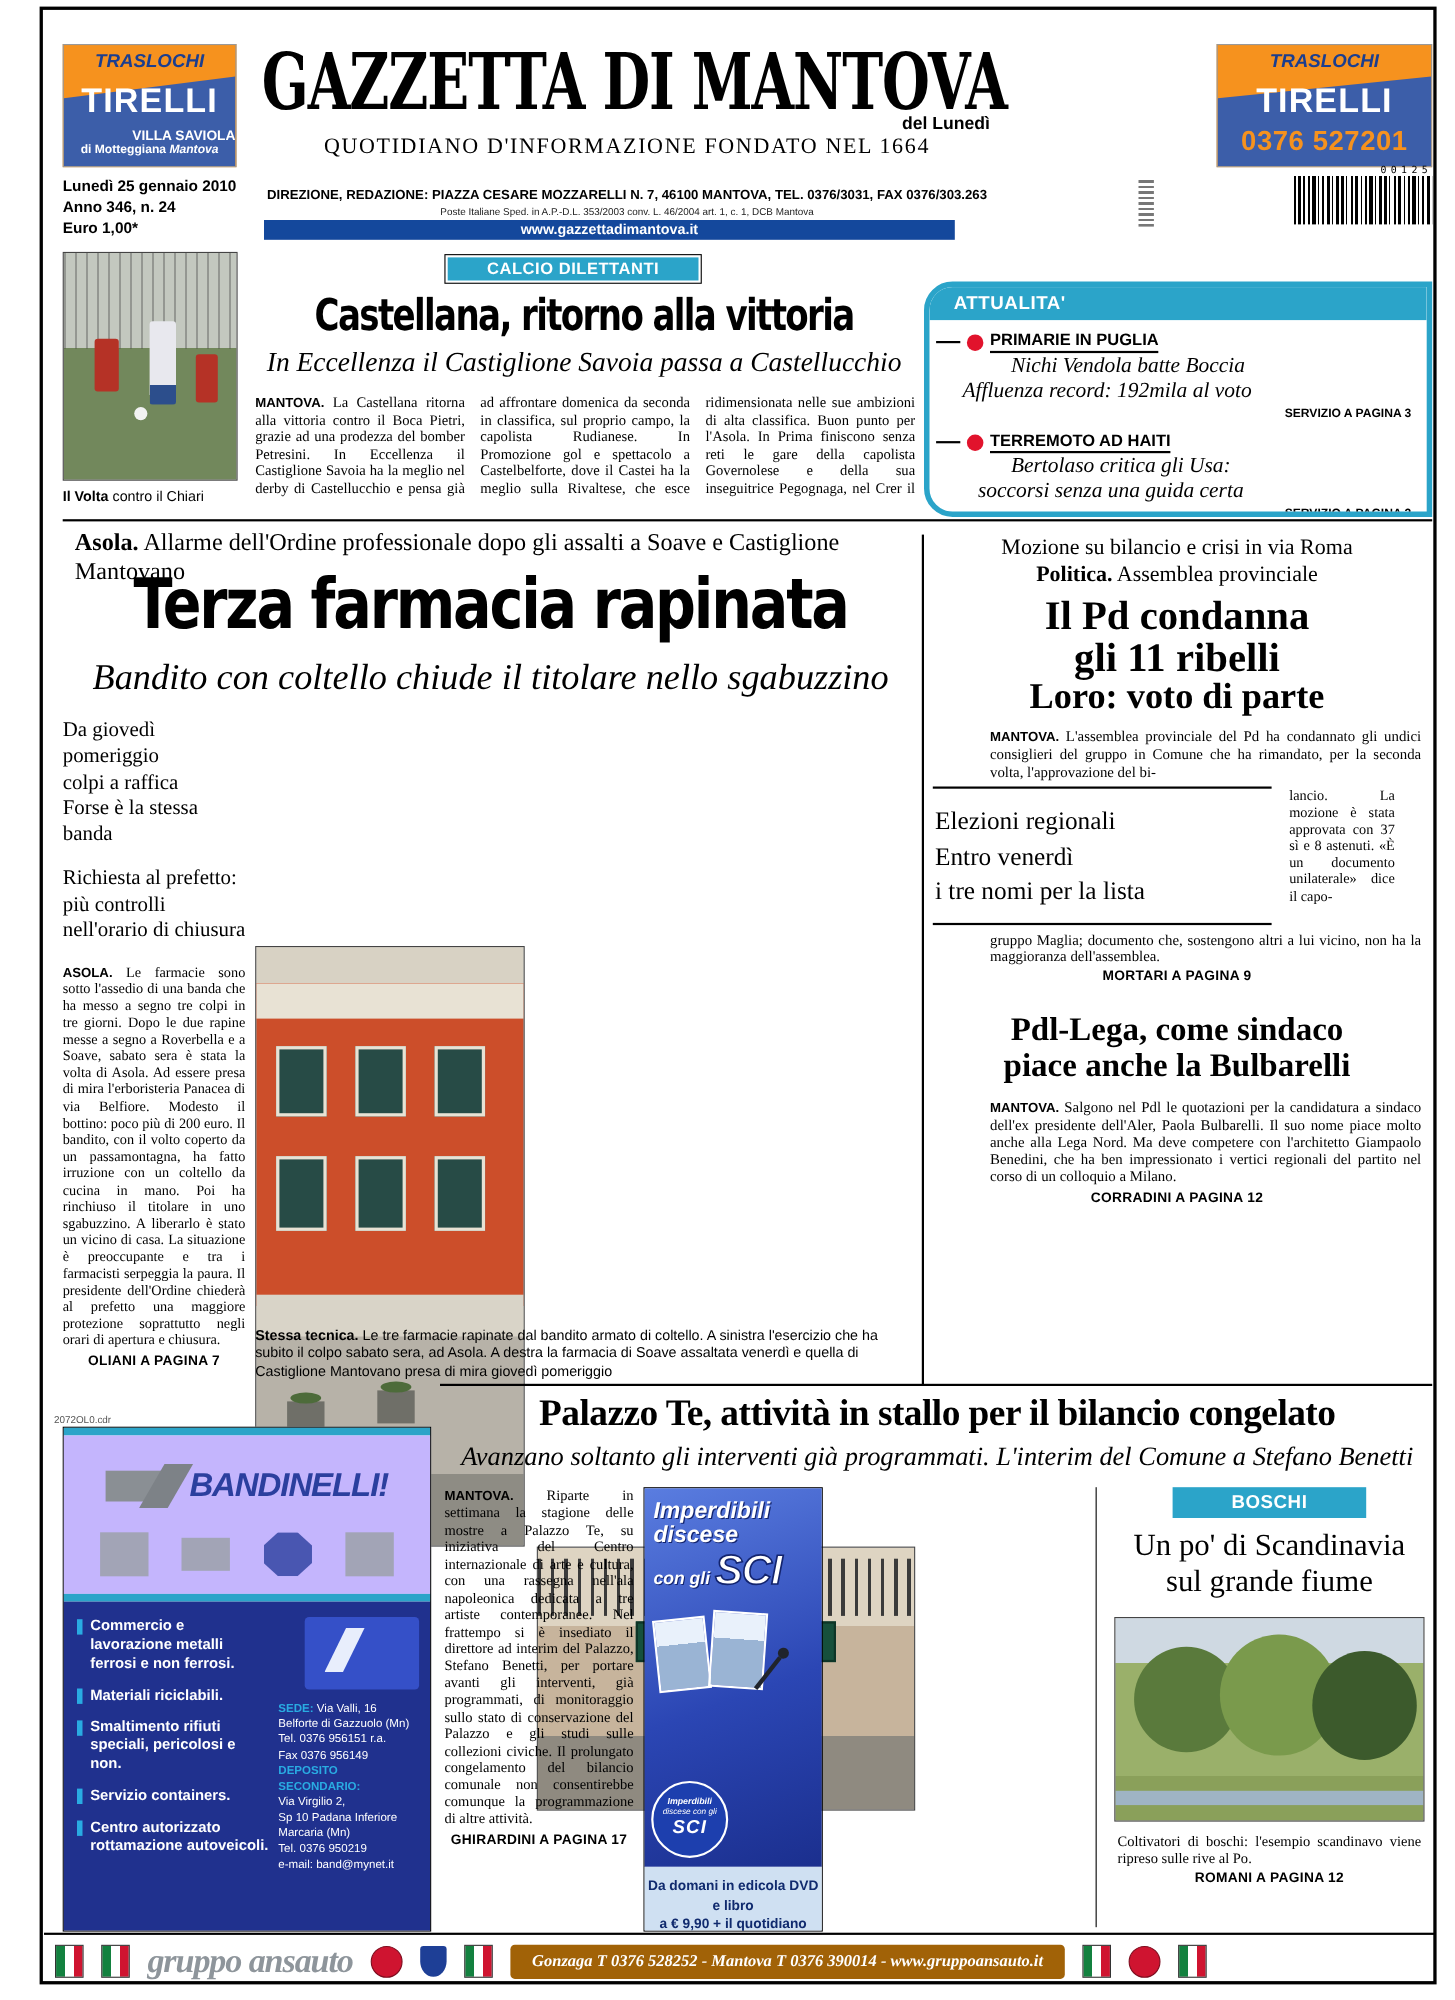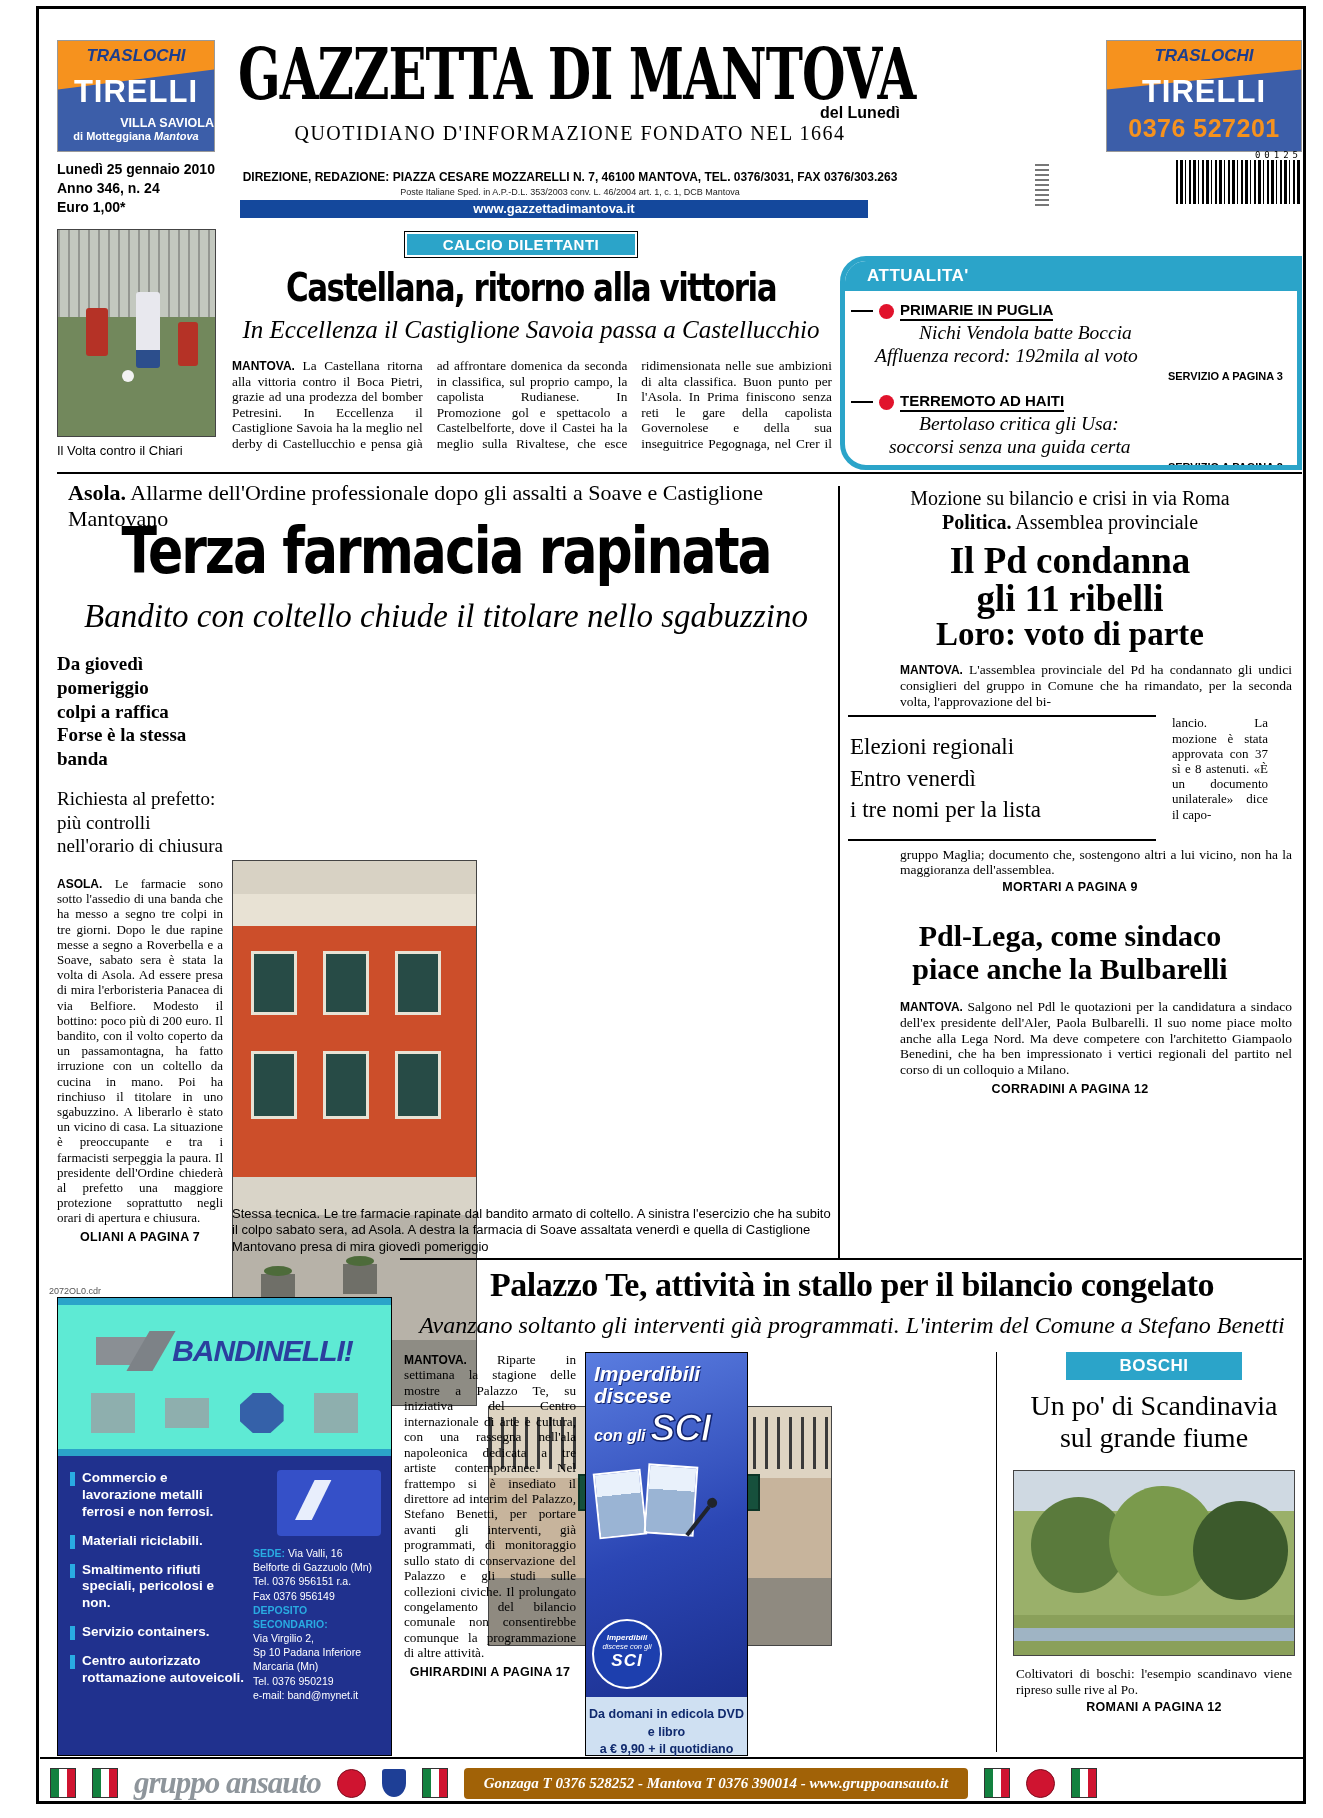--- a/index.html
+++ b/index.html
@@ -47,21 +47,21 @@
   
   .hl-sans{font-family:"DejaVu Sans",sans-serif;font-weight:bold;text-align:center;}
   .hl-serif{font-family:"Liberation Serif",serif;font-weight:bold;text-align:center;}
   .subhead-i{font-style:italic;text-align:center;}
   .kicker{font-size:22px;}
   .kicker b{font-weight:bold;}
   .body-txt{font-size:13.5px;line-height:1.17;text-align:justify;hyphens:auto;}
   .lead{font-family:"Liberation Sans",sans-serif;font-weight:bold;font-size:12px;}
   .pageref{font-family:"Liberation Sans",sans-serif;font-weight:bold;font-size:12.5px;text-align:center;letter-spacing:.3px;}
   .caption{font-family:"Liberation Sans",sans-serif;font-size:13px;line-height:1.25;}
-  .caption b{font-weight:normal;}
+  .caption b{font-weight:bold;}
 
   
   .attbox{border:5px solid #2ba4c9;border-radius:26px 0 0 26px;box-sizing:border-box;overflow:hidden;background:#fff;}
   .atthead{background:#2ba4c9;color:#fff;font-family:"Liberation Sans",sans-serif;font-weight:bold;
      font-size:17px;line-height:30px;padding-left:22px;letter-spacing:.5px;}
   .attitem{padding:10px 14px 0 30px;position:relative;}
   .attkickrow{display:flex;align-items:center;gap:6px;}
   .attline{width:22px;height:2px;background:#000;margin-left:-24px;}
   .attdot{width:15px;height:15px;border-radius:50%;background:#e1132c;flex:0 0 auto;}
   .attkick{font-family:"Liberation Sans",sans-serif;font-weight:bold;font-size:15px;
@@ -240,21 +240,21 @@
 
   <div class="abs kicker" style="left:68px;top:480px;width:770px;">
     <b>Asola.</b><span> Allarme dell'Ordine professionale dopo gli assalti a Soave e Castiglione Mantovano</span>
   </div>
   <div class="abs hl-sans" style="left:57px;top:514px;width:778px;font-size:52px;letter-spacing:-2px;transform:scaleY(1.22);transform-origin:center top;text-align:center;">Terza farmacia rapinata</div>
   <div class="abs subhead-i" style="left:57px;top:598px;width:778px;font-size:33px;">Bandito con coltello chiude il titolare nello sgabuzzino</div>
 
   <div class="abs rule-v" style="left:838px;top:486px;height:774px;"></div>
 
   <div class="abs" style="left:57px;top:652px;width:166px;">
-    <div style="font-size:19px;line-height:1.25;font-weight:bold;">
+    <div style="font-size:19px;line-height:1.25;">
       <div>Da giovedì pomeriggio</div>
       <div>colpi a raffica</div>
       <div>Forse è la stessa banda</div>
     </div>
     <div style="font-size:19px;line-height:1.25;margin-top:16px;">
       <div>Richiesta al prefetto:</div>
       <div>più controlli</div>
       <div>nell'orario di chiusura</div>
     </div>
     <div class="body-txt" style="margin-top:18px;font-size:13px;">
@@ -319,21 +319,21 @@
       <span>Salgono nel Pdl le quotazioni per la candidatura a sindaco dell'ex presidente dell'Aler, Paola Bulbarelli. Il suo nome piace molto anche alla Lega Nord. Ma deve competere con l'architetto Giampaolo Benedini, che ha ben impressionato i vertici regionali del partito nel corso di un colloquio a Milano.</span>
     </div>
     <div class="pageref" style="margin-top:4px;">CORRADINI A PAGINA 12</div>
   </div>
 
   <div class="abs rule-h" style="left:400px;top:1258px;width:902px;"></div>
 
   <div class="abs filetag" style="left:49px;top:1286px;">2072OL0.cdr</div>
   <div class="abs adwrap" style="left:57px;top:1297px;width:335px;height:459px;">
     <div class="cyanstrip"></div>
-    <div style="background:#5eead4;">
+    <div style="background:#c4b5fd;">
       <div class="adlogo-row">
         <div class="adlogo-blk"></div>
         <div class="adlogo-swoosh"></div>
         <div class="adlogo-txt">BANDINELLI!</div>
       </div>
       <div class="certs">
         <div class="cert"></div>
         <div class="cert" style="height:30px;"></div>
         <div class="cert oct"></div>
         <div class="cert"></div>

